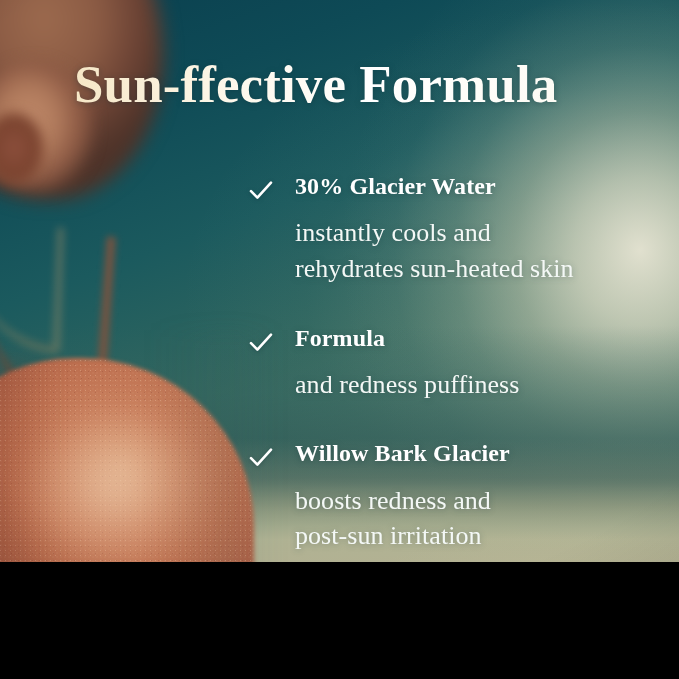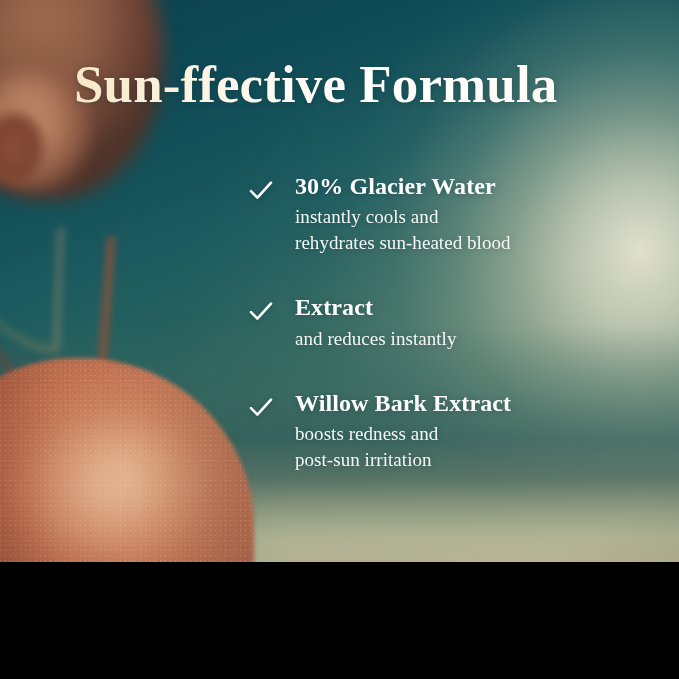--- a/index.html
+++ b/index.html
@@ -313,22 +313,22 @@
     font-size: 24px;
     font-weight: 700;
     color: #ffffff;
     line-height: 1.18;
     letter-spacing: 0.1px;
     filter: drop-shadow(0 1px 3px rgba(10,40,48,0.32));
     white-space: nowrap;
   }
 
   .bullet-desc {
-    margin-top: 4px;
-    font-size: 19px;
+    margin-top: 15px;
+    font-size: 26px;
     font-weight: 400;
     color: #f4f8f6;
     line-height: 1.37;
     letter-spacing: 0.05px;
     filter: drop-shadow(0 1px 3px rgba(10,40,48,0.30));
   }
   .bullet-desc .line { display: block; white-space: nowrap; }
 </style>
 </head>
 <body>
@@ -362,47 +362,47 @@
     <div class="bullet">
       <span class="check-icon">
         <svg width="26" height="26" viewBox="0 0 26 26" aria-hidden="true">
           <path d="M3 13.2 L9.4 19.6 L23 4.6" fill="none" stroke="currentColor" stroke-width="2.6" stroke-linecap="round" stroke-linejoin="round"></path>
         </svg>
       </span>
       <div class="bullet-body">
         <div class="bullet-heading">30% Glacier Water</div>
         <div class="bullet-desc">
           <span class="line">instantly cools and</span>
-          <span class="line">rehydrates sun-heated blood</span>
+          <span class="line">rehydrates sun-heated skin</span>
         </div>
       </div>
     </div>
 
     <div class="bullet">
       <span class="check-icon">
         <svg width="26" height="26" viewBox="0 0 26 26" aria-hidden="true">
           <path d="M3 13.2 L9.4 19.6 L23 4.6" fill="none" stroke="currentColor" stroke-width="2.6" stroke-linecap="round" stroke-linejoin="round"></path>
         </svg>
       </span>
       <div class="bullet-body">
-        <div class="bullet-heading">Extract</div>
+        <div class="bullet-heading">Formula</div>
         <div class="bullet-desc">
-          <span class="line">and reduces instantly</span>
+          <span class="line">and redness puffiness</span>
         </div>
       </div>
     </div>
 
     <div class="bullet">
       <span class="check-icon">
         <svg width="26" height="26" viewBox="0 0 26 26" aria-hidden="true">
           <path d="M3 13.2 L9.4 19.6 L23 4.6" fill="none" stroke="currentColor" stroke-width="2.6" stroke-linecap="round" stroke-linejoin="round"></path>
         </svg>
       </span>
       <div class="bullet-body">
-        <div class="bullet-heading">Willow Bark Extract</div>
+        <div class="bullet-heading">Willow Bark Glacier</div>
         <div class="bullet-desc">
           <span class="line">boosts redness and</span>
           <span class="line">post-sun irritation</span>
         </div>
       </div>
     </div>
 
   </div>
 </div>
 

